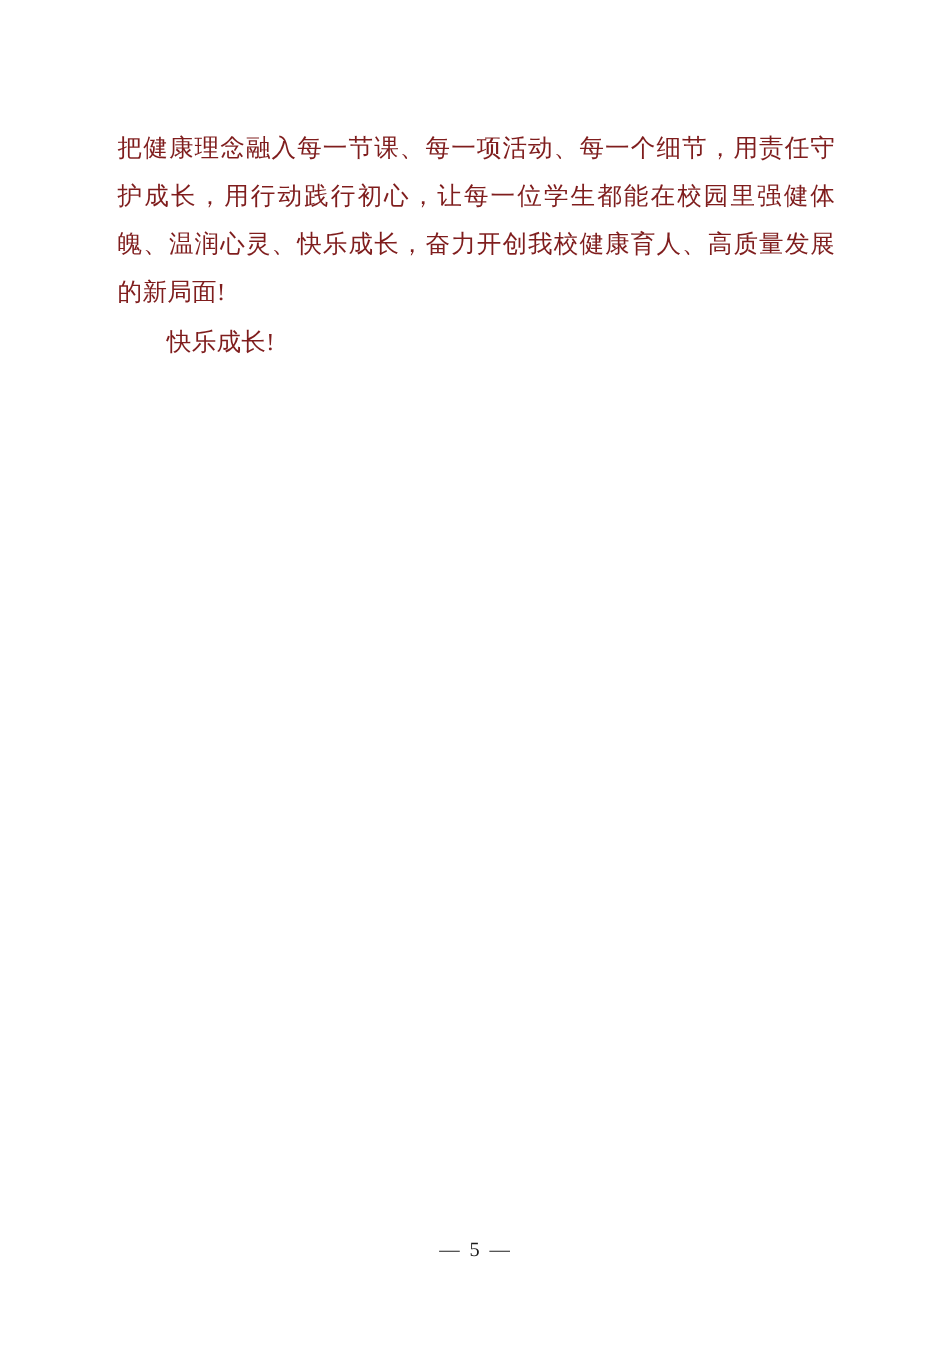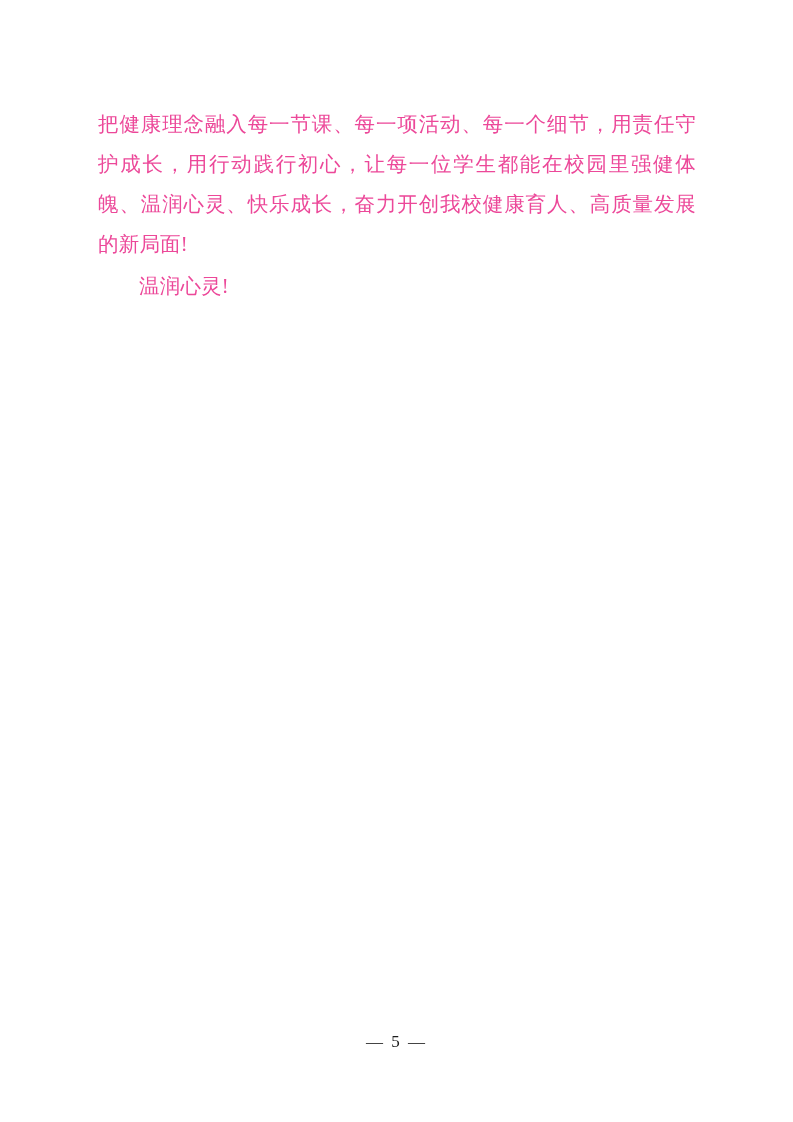--- a/index.html
+++ b/index.html
@@ -28,21 +28,21 @@
     top: 104px;
     width: 598px;
   }
   .para {
     font-size: 20.5px;
     line-height: 40px;
     letter-spacing: 0.2px;
     text-align: justify;
     text-justify: inter-ideograph;
     margin: 0;
-    color: #ec4899;
+    color: #7f1d1d;
   }
   .para.indent {
     text-indent: 41px;
   }
   .para + .para {
     margin-top: 2px;
   }
   .footer {
     position: absolute;
     left: 0;
@@ -56,18 +56,18 @@
     font-family: "Liberation Serif", "DejaVu Serif", serif;
     letter-spacing: 2px;
   }
 </style>
 </head>
 <body>
 
 <div class="page">
   <div class="content">
     <p class="para">把健康理念融入每一节课、每一项活动、每一个细节，用责任守护成长，用行动践行初心，让每一位学生都能在校园里强健体魄、温润心灵、快乐成长，奋力开创我校健康育人、高质量发展的新局面!</p>
-    <p class="para indent">温润心灵!</p>
+    <p class="para indent">快乐成长!</p>
   </div>
   <div class="footer">
     <span class="page-number">— 5 —</span>
   </div>
 </div>
 
 </body></html>

